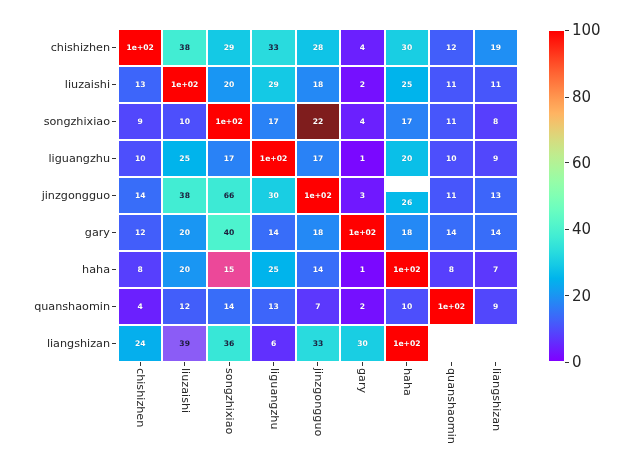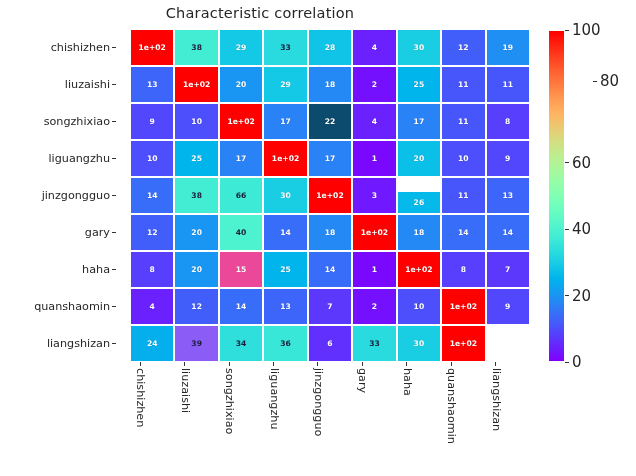--- a/index.html
+++ b/index.html
@@ -31,21 +31,21 @@
     width: 520px;
     text-align: center;
     font-size: 14.5px;
     color: #262626;
     letter-spacing: .2px;
   }
 
   
   #plot-area {
     position: absolute;
-    left: 130px;
+    left: 118px;
     top: 29px;
     width: 400px;
     height: 333px;
   }
 
   #grid {
     position: absolute;
     inset: 0;
     display: grid;
     grid-template-columns: repeat(9, 1fr);
@@ -192,21 +192,20 @@
   .cb-tick span {
     font-size: 15px;
     color: #262626;
   }
 </style>
 </head>
 <body>
 
 <div id="figure">
 
-  <div id="title">Characteristic correlation</div>
 
   <div id="y-labels">
       <div class="y-label">chishizhen</div>
       <div class="y-label">liuzaishi</div>
       <div class="y-label">songzhixiao</div>
       <div class="y-label">liguangzhu</div>
       <div class="y-label">jinzgongguo</div>
       <div class="y-label">gary</div>
       <div class="y-label">haha</div>
       <div class="y-label">quanshaomin</div>
@@ -303,21 +302,21 @@
         </div>
         <div class="cell" style="background: rgb(77, 79, 252);">
           <span class="cell-text">10</span>
         </div>
         <div class="cell" style="background: rgb(255, 0, 0);">
           <span class="cell-text">1e+02</span>
         </div>
         <div class="cell" style="background: rgb(41, 130, 246);">
           <span class="cell-text">17</span>
         </div>
-        <div class="cell" style="background: #0c4a6e;">
+        <div class="cell" style="background: #7f1d1d;">
           <span class="cell-text">22</span>
         </div>
         <div class="cell" style="background: rgb(107, 32, 254);">
           <span class="cell-text">4</span>
         </div>
         <div class="cell" style="background: rgb(41, 130, 246);">
           <span class="cell-text">17</span>
         </div>
         <div class="cell" style="background: rgb(71, 86, 251);">
           <span class="cell-text">11</span>
@@ -458,23 +457,20 @@
           <span class="cell-text">1e+02</span>
         </div>
         <div class="cell" style="background: rgb(82, 71, 252);">
           <span class="cell-text">9</span>
         </div>
         <div class="cell" style="background: rgb(5, 175, 237);">
           <span class="cell-text">24</span>
         </div>
         <div class="cell" style="background: #8b5cf6;">
           <span class="cell-text dark">39</span>
-        </div>
-        <div class="cell" style="background: rgb(46, 223, 219);">
-          <span class="cell-text dark">34</span>
         </div>
         <div class="cell" style="background: rgb(56, 231, 215);">
           <span class="cell-text dark">36</span>
         </div>
         <div class="cell" style="background: rgb(97, 48, 254);">
           <span class="cell-text">6</span>
         </div>
         <div class="cell" style="background: rgb(41, 219, 222);">
           <span class="cell-text dark">33</span>
         </div>
@@ -545,21 +541,21 @@
         <span class="x-label">liangshizan</span>
       </div>
     </div>
 
   <div id="colorbar" style="background: linear-gradient(to top, rgb(128, 0, 255) 0%, rgb(106, 33, 254) 4.2%, rgb(85, 66, 253) 8.3%, rgb(64, 98, 250) 12.5%, rgb(43, 127, 246) 16.7%, rgb(21, 155, 241) 20.8%, rgb(0, 180, 236) 25%, rgb(21, 202, 229) 29.2%, rgb(42, 221, 221) 33.3%, rgb(64, 236, 212) 37.5%, rgb(85, 246, 202) 41.7%, rgb(106, 253, 192) 45.8%, rgb(128, 255, 180) 50%, rgb(149, 253, 168) 54.2%, rgb(170, 246, 155) 58.3%, rgb(191, 236, 142) 62.5%, rgb(212, 221, 128) 66.7%, rgb(234, 202, 113) 70.8%, rgb(255, 180, 98) 75%, rgb(255, 155, 82) 79.2%, rgb(255, 127, 66) 83.3%, rgb(255, 98, 50) 87.5%, rgb(255, 66, 33) 91.7%, rgb(255, 33, 17) 95.8%, rgb(255, 0, 0) 100%);"></div>
   <div id="cb-ticks">
       <div class="cb-tick" style="top: 0px;">
         <i></i>
         <span>100</span>
       </div>
-      <div class="cb-tick" style="top: 51px; margin-left: 28px;">
+      <div class="cb-tick" style="top: 67px;">
         <i></i>
         <span>80</span>
       </div>
       <div class="cb-tick" style="top: 132.8px;">
         <i></i>
         <span>60</span>
       </div>
       <div class="cb-tick" style="top: 199.2px;">
         <i></i>
         <span>40</span>

